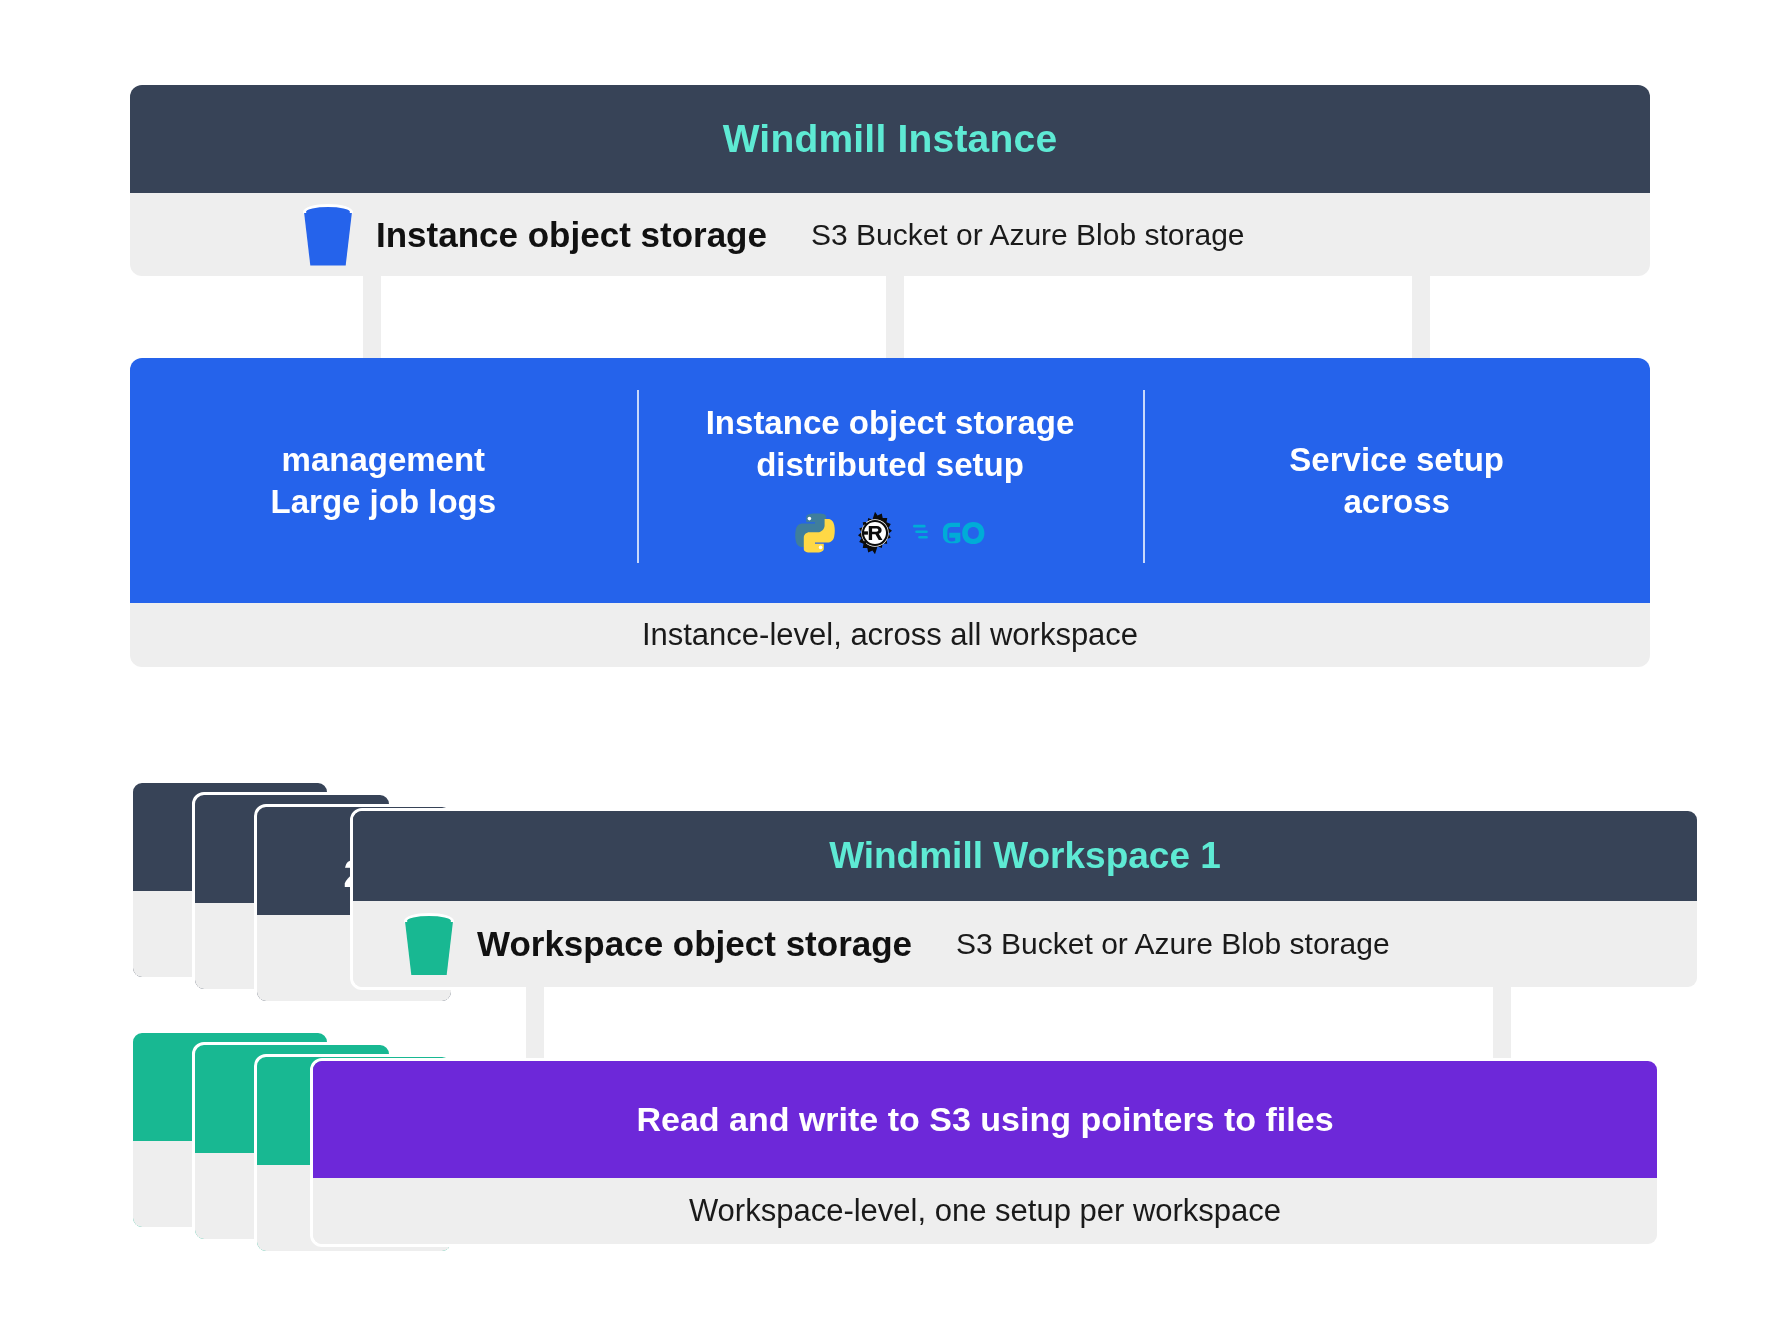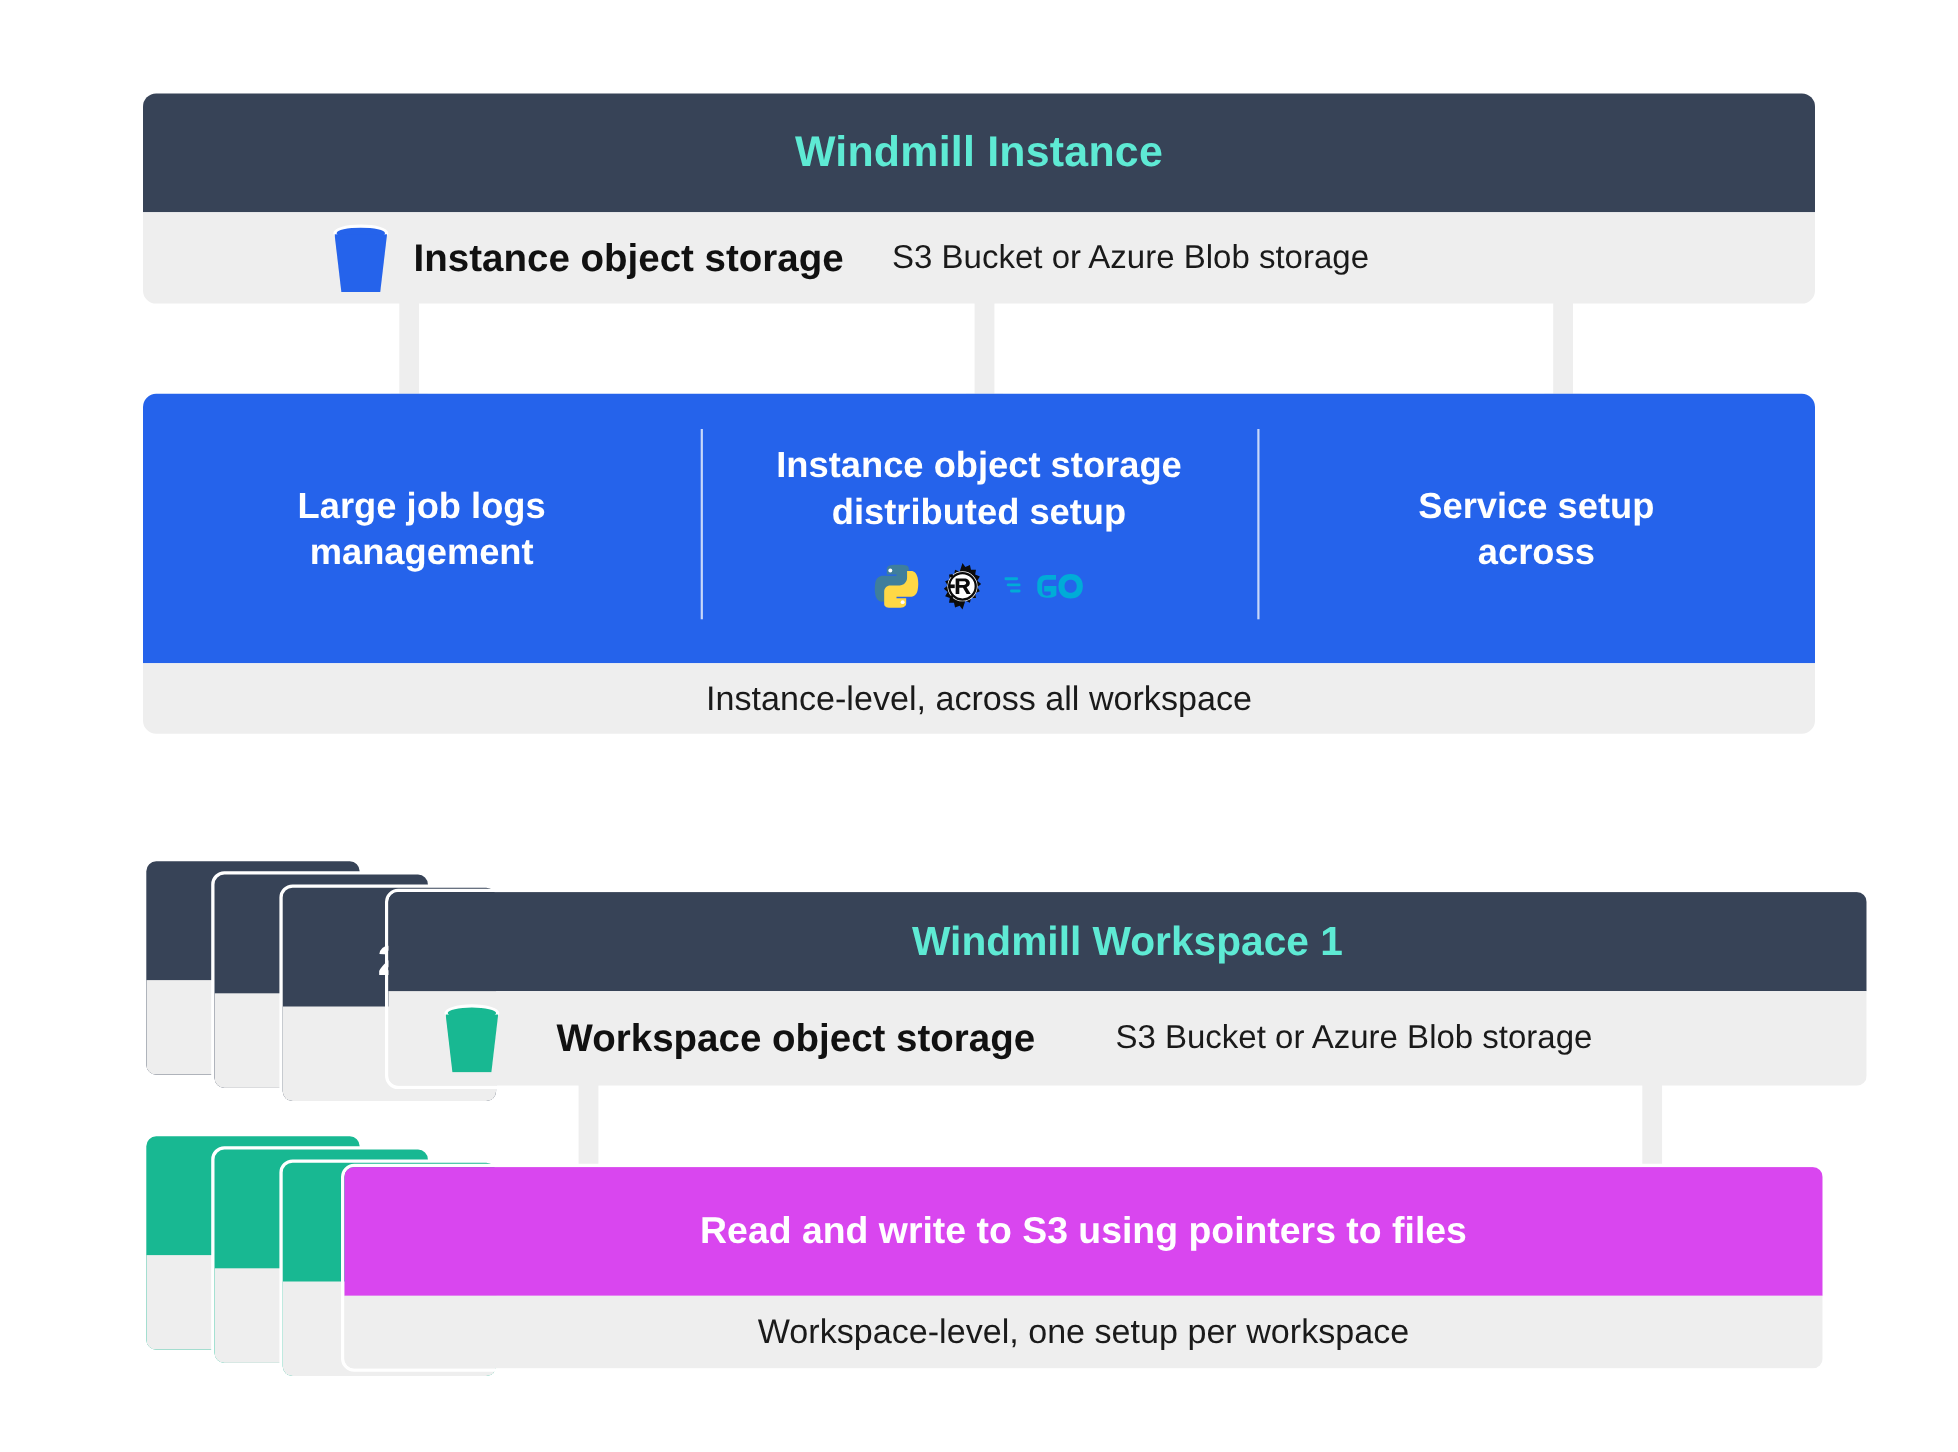--- a/index.html
+++ b/index.html
@@ -39,21 +39,21 @@
     display: flex;
     align-items: center;
     box-sizing: border-box;
   }
   .blue-panel {
     background: #2563eb;
     color: #ffffff;
     box-sizing: border-box;
   }
   .green-panel {
-    background: #d946ef;
+    background: #6d28d9;
     color: #ffffff;
     box-sizing: border-box;
   }
 
   
   #instance-card {
     position: absolute;
     left: 130px;
     top: 85px;
     width: 1520px;
@@ -238,21 +238,20 @@
     box-sizing: border-box;
     margin-left: 40px;
   }
   #ws-title {
     height: 90px;
     font-size: 37px;
   }
   #ws-storage-row {
     height: 86px;
     padding-left: 50px;
-    gap: 29px;
   }
 
   
   #green-area {
     position: absolute;
     left: 130px;
     top: 1030px;
     width: 1530px;
     height: 230px;
   }
@@ -333,22 +332,22 @@
   <div class="arrow" style="left:1404px; top:272px; height:112px;">
     <span class="shaft" style="height:86px;"></span>
     <span class="head" style="top:86px;"></span>
   </div>
 
   <div id="features-card">
     <div id="features-panel" class="blue-panel">
 
       <div class="feature-col">
         <div class="feature-title">
+          <div>management</div>
           <div>Large job logs</div>
-          <div>management</div>
         </div>
       </div>
 
       <div class="feature-col">
         <div class="feature-title">
           <div>Instance object storage</div>
           <div>distributed setup</div>
         </div>
         <div class="lang-row">
 

